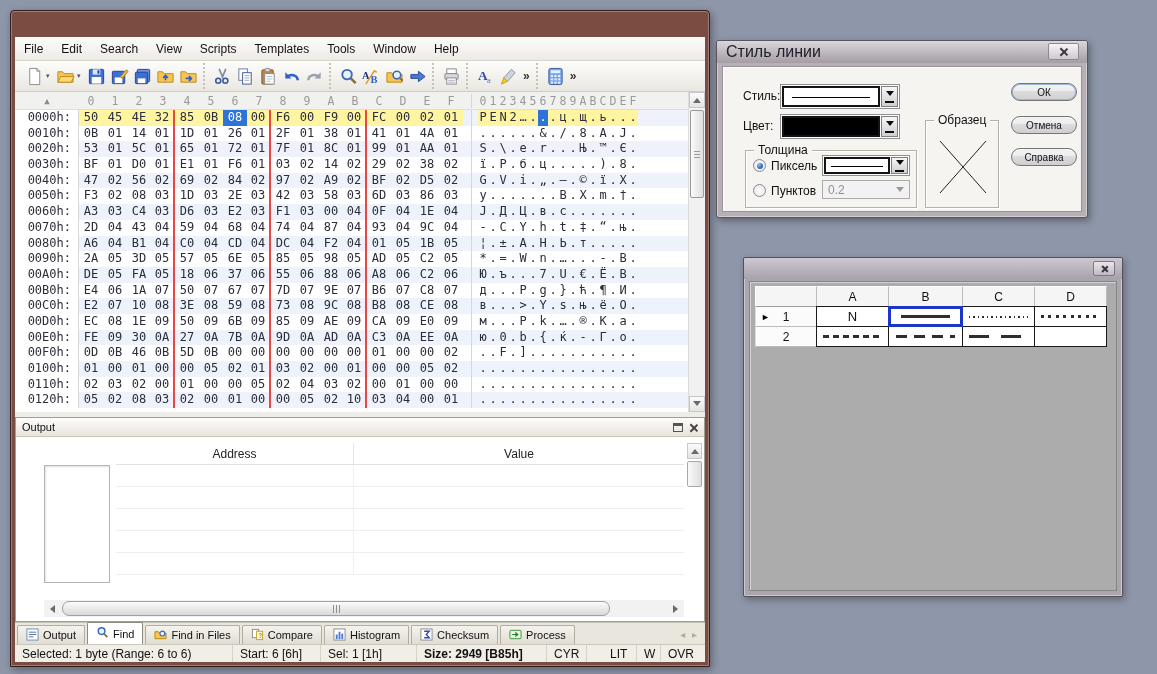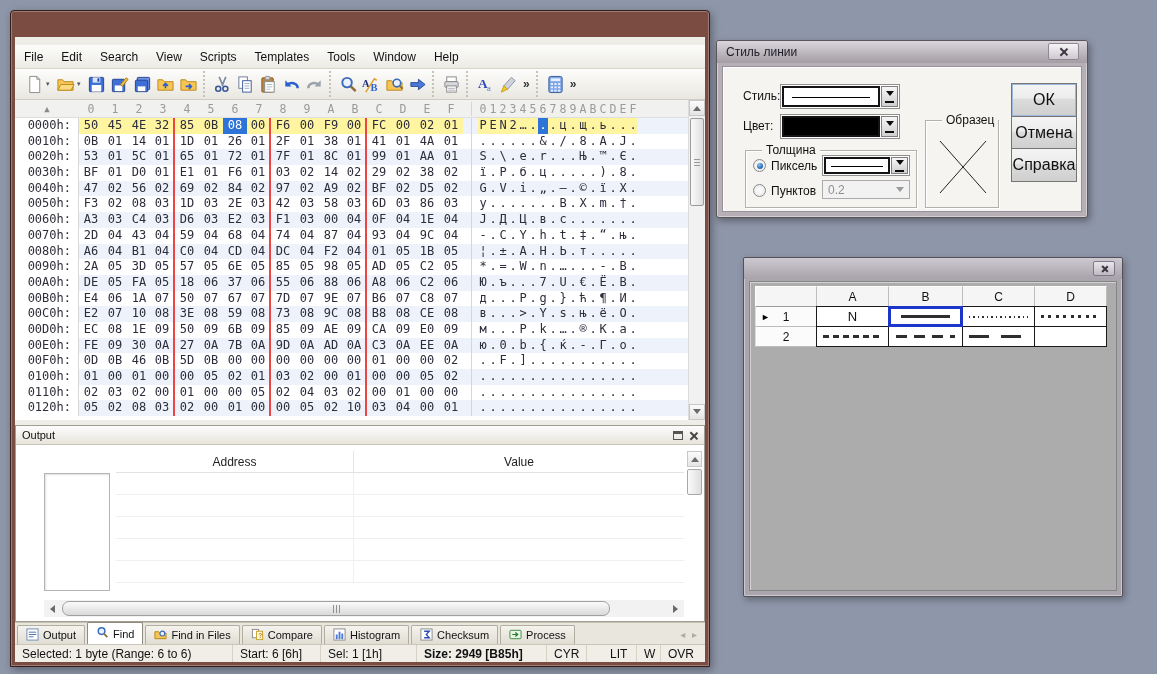--- a/index.html
+++ b/index.html
@@ -23,21 +23,21 @@
   .glyph-min { width:9px; height:3px; background:#f2ece8; box-shadow:0 1px 1px rgba(0,0,0,.5); }
   .glyph-max { width:9px; height:8px; border:2px solid #f2ece8; box-shadow:0 1px 1px rgba(0,0,0,.5); }
   .glyph-x { position:relative; width:11px; height:11px; }
   .glyph-x::before,.glyph-x::after { content:""; position:absolute; left:5px; top:0; width:2.5px; height:12px; background:#fff;
     box-shadow:0 1px 1px rgba(0,0,0,.5); }
   .glyph-x::before { transform:rotate(45deg);} .glyph-x::after { transform:rotate(-45deg);}
 
   .client { position:absolute; left:4px; right:4px; top:26px; bottom:4px; background:#efede7; display:flex; flex-direction:column; }
 
   
-  .menubar { height:24px; display:flex; align-items:center; background:linear-gradient(#fcfcfb,#ecebe5); border-bottom:1px solid #d9d5ca;margin-top:8px; }
+  .menubar { height:24px; display:flex; align-items:center; background:linear-gradient(#fcfcfb,#ecebe5); border-bottom:1px solid #d9d5ca; }
   .menu-item { padding:0 9px; color:#111; }
   
   .toolbar { height:31px; display:flex; align-items:center; background:linear-gradient(#fdfdfc,#e9e7e0); border-bottom:1px solid #cfccc1; padding-left:2px; }
   .tb-group { display:flex; align-items:center; height:26px; padding:0 3px 0 6px; border-left:2px dotted #c6c2b6; }
   .tb-group:first-child { border-left:none; }
   .tbi { width:23px; height:23px; display:flex; align-items:center; justify-content:center; border-radius:2px; }
   .tbi svg { width:19px; height:19px; }
   .dd { font-size:7px; color:#555; width:8px; }
   .ovf { font-size:12px; color:#333; padding:0 3px; font-weight:bold; }
   
@@ -109,46 +109,46 @@
   .btab svg { width:13px; height:13px; }
   .btab-nav { position:absolute; right:6px; bottom:4px; color:#b0aca0; font-size:10px; letter-spacing:2px; }
   .statusbar { height:18px; background:#f0eee7; border-top:1px solid #cac6ba; display:flex; align-items:stretch; font-size:12px; color:#111; }
   .seg { display:flex; align-items:center; padding:0 7px; border-right:1px solid #d6d2c6; overflow:hidden; white-space:nowrap; }
   .st-0{width:218px;} .st-1{width:88px;} .st-2{width:96px;} .st-3{width:130px;font-weight:bold;} .st-4{width:40px;}
   .st-sp{flex:1; border-right:none;} .st-5{width:34px;} .st-6{width:24px;} .st-7{width:44px; border-right:none;}
 
   
   .dlg { position:absolute; left:716px; top:40px; width:372px; height:178px; background:#b6afb6;
     border:1px solid #5b545c; border-radius:3px; box-shadow:inset 0 0 0 1px rgba(255,255,255,.4), 2px 3px 7px rgba(0,0,0,.35); }
-  .dlg-title { height:22px; display:flex; align-items:center; padding:0 9px; font-size:12px; color:#20202a;
+  .dlg-title { height:22px; display:flex; align-items:center; padding:0 9px; font-size:16px; color:#20202a;
     background:linear-gradient(#dad6dc,#b4adb4 70%,#a59ea5); border-radius:2px 2px 0 0; }
   .dlg-close { position:absolute; right:8px; top:2px; width:31px; height:17px; background:linear-gradient(#f6f4f7,#cec8d0);
     border:1px solid #8f8894; border-radius:2px; display:flex; align-items:center; justify-content:center; }
   .dlg-close .op-x::before,.dlg-close .op-x::after { background:#3c3642; }
   .dlg-body { position:absolute; left:5px; right:5px; top:25px; bottom:5px; background:#f5f4f1; border:1px solid #989199;
     box-shadow:inset 1px 1px 0 #fff; }
   .fld-label { position:absolute; font-size:12px; color:#111; }
   .cbo { position:absolute; display:flex; border:1px solid #8f8f8f; background:#fff; padding:1px; }
   .cbo-field { flex:1; border:2px solid #141414; background:#fff; position:relative; }
   .cbo-field .lineview { position:absolute; left:8%; right:8%; top:50%; height:1px; background:#000; }
   .cbo-field.blackfill { background:#000; }
   .cbo-btn { width:17px; margin-left:1px; background:linear-gradient(#f6f6f6,#cfcfcf); border:1px solid #7f7f7f;
     display:flex; flex-direction:column; align-items:center; justify-content:center; }
   .cbo-arr { width:0; height:0; border:4px solid transparent; border-top:5px solid #0a0a0a; }
   .cbo-bar { width:9px; height:2px; background:#0a0a0a; margin-top:1px; }
   .grp { position:absolute; border:1px solid #b4b0aa; box-shadow:inset 1px 1px 0 #fff, 1px 1px 0 #fff; }
-  .grp-label { position:absolute; top:-8px; left:16px; background:#f5f4f1; padding:0 4px; font-size:12px; color:#111; }
+  .grp-label { position:absolute; top:-8px; left:8px; background:#f5f4f1; padding:0 4px; font-size:12px; color:#111; }
   .radio { position:absolute; width:13px; height:13px; border-radius:50%; border:1px solid #8a8a8a;
     background:radial-gradient(#ffffff,#e4e4e4); }
   .radio.on::after { content:""; position:absolute; left:2.5px; top:2.5px; width:6px; height:6px; border-radius:50%;
     background:radial-gradient(circle at 35% 30%,#8ec0ee,#2a6fc0 60%,#174a85); }
   .cbo-dis { position:absolute; border:1px solid #ababab; background:#f2f2f2; color:#8f8f8f; display:flex; align-items:center; padding:0 5px; font-size:12px; }
   .cbo-dis .tri-down { border-top-color:#9a9a9a; margin-left:auto; }
   .xsample { position:absolute; }
-  .btn7 { position:absolute; width:66px; height:34px; border:1px solid #757575; border-radius:0; font-size:16px; color:#111;
+  .btn7 { position:absolute; width:66px; height:18px; border:1px solid #757575; border-radius:11px; font-size:10px; color:#111;
     background:linear-gradient(#f4f4f4,#ececec 45%,#dcdcdc 46%,#cfcfcf); display:flex; align-items:center; justify-content:center; }
   .btn7.default { box-shadow:0 0 0 1px #9db8d8 inset; }
 
   
   .win-grid { position:absolute; left:743px; top:257px; width:380px; height:340px; background:#aba5ad;
     border:1px solid #554f57; border-radius:2px; box-shadow:inset 0 0 0 1px rgba(255,255,255,.4), 2px 3px 7px rgba(0,0,0,.3); }
   .grid-title { height:21px; background:linear-gradient(#cdc9d1,#a8a2aa); border-radius:2px 2px 0 0; position:relative; }
   .grid-close { position:absolute; right:7px; top:3px; width:22px; height:15px; background:linear-gradient(#e9e6eb,#bfbac2);
     border:1px solid #7e7883; border-radius:2px; display:flex; align-items:center; justify-content:center; }
   .grid-close .op-x { width:7px; height:7px; } .grid-close .op-x::before,.grid-close .op-x::after { height:8px; left:3px; background:#3c3642;}

